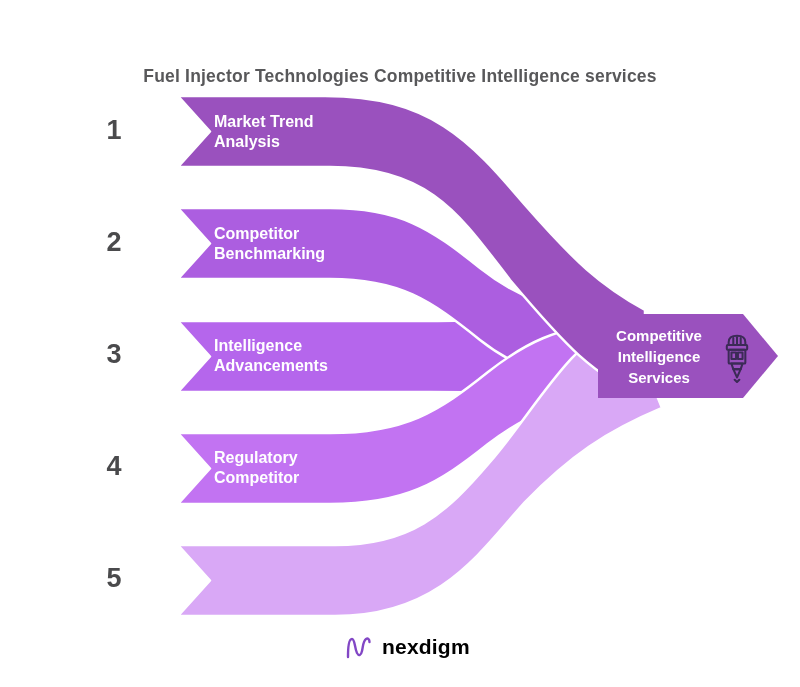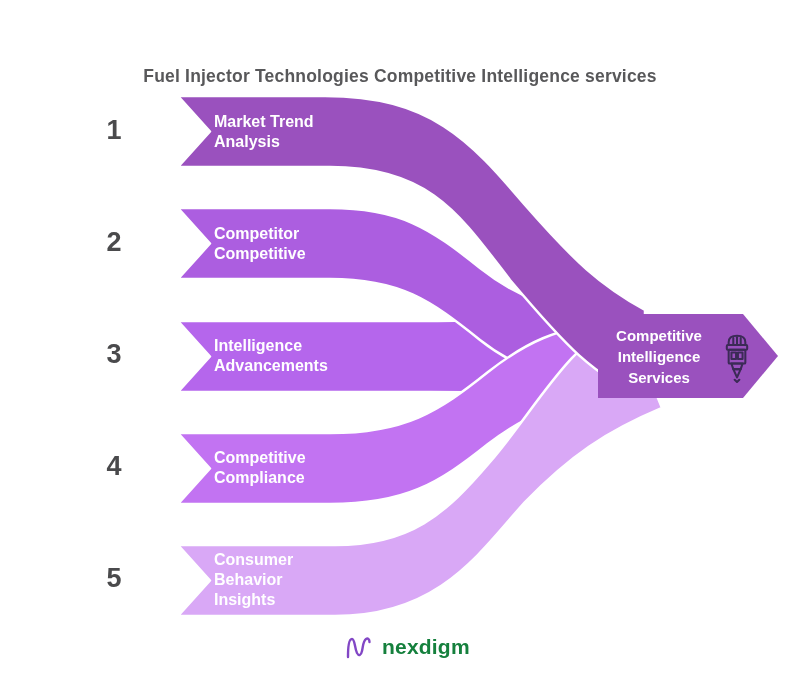--- a/index.html
+++ b/index.html
@@ -34,21 +34,21 @@
     position:absolute;left:600px;top:325px;width:118px;
     text-align:center;
     color:#ffffff;font-size:15px;font-weight:bold;line-height:21px;
   }
   .injector{position:absolute;left:722px;top:333px;}
   .brand{
     position:absolute;left:344px;top:630px;height:34px;
     display:flex;align-items:center;gap:8px;
   }
   .brand-name{
-    font-size:21px;font-weight:bold;color:#15803d;letter-spacing:.2px;text-align:right;
+    font-size:21px;font-weight:bold;color:#000000;letter-spacing:.2px;text-align:right;
   }
 </style>
 </head>
 <body>
 
 <div class="stage">
 
   <div class="title">Fuel Injector Technologies Competitive Intelligence services</div>
 
   <svg class="flow-svg" width="800" height="687" viewBox="0 0 800 687">
@@ -77,24 +77,23 @@
     <path d="M598,314 L743,314 L778,356 L743,398 L598,398 Z" fill="#9a51be"></path>
   </svg>
 
   <div class="step-number num-1">1</div>
   <div class="step-number num-2">2</div>
   <div class="step-number num-3">3</div>
   <div class="step-number num-4">4</div>
   <div class="step-number num-5">5</div>
 
   <div class="step-label lab-1">Market Trend Analysis</div>
-  <div class="step-label lab-2">Competitor Competitive</div>
+  <div class="step-label lab-2">Competitor Benchmarking</div>
   <div class="step-label lab-3">Intelligence Advancements</div>
-  <div class="step-label lab-4">Competitive Compliance</div>
-  <div class="step-label lab-5">Consumer Behavior Insights</div>
+  <div class="step-label lab-4">Regulatory Competitor</div>
 
   <div class="result-label">Competitive Intelligence Services</div>
 
   <svg class="injector" width="30" height="50" viewBox="0 0 32 54">
     <g fill="none" stroke-width="2.2" stroke-linecap="round" stroke-linejoin="round" stroke="#3b2a56">
       <path d="M7,13 V10 Q7,3 16,3 Q25,3 25,10 V13"></path>
       <path d="M12,5.5 V12"></path>
         <path d="M16,4.5 V12"></path>
         <path d="M20,5.5 V12"></path>
       <rect x="5" y="13" width="22" height="5" rx="1"></rect>

